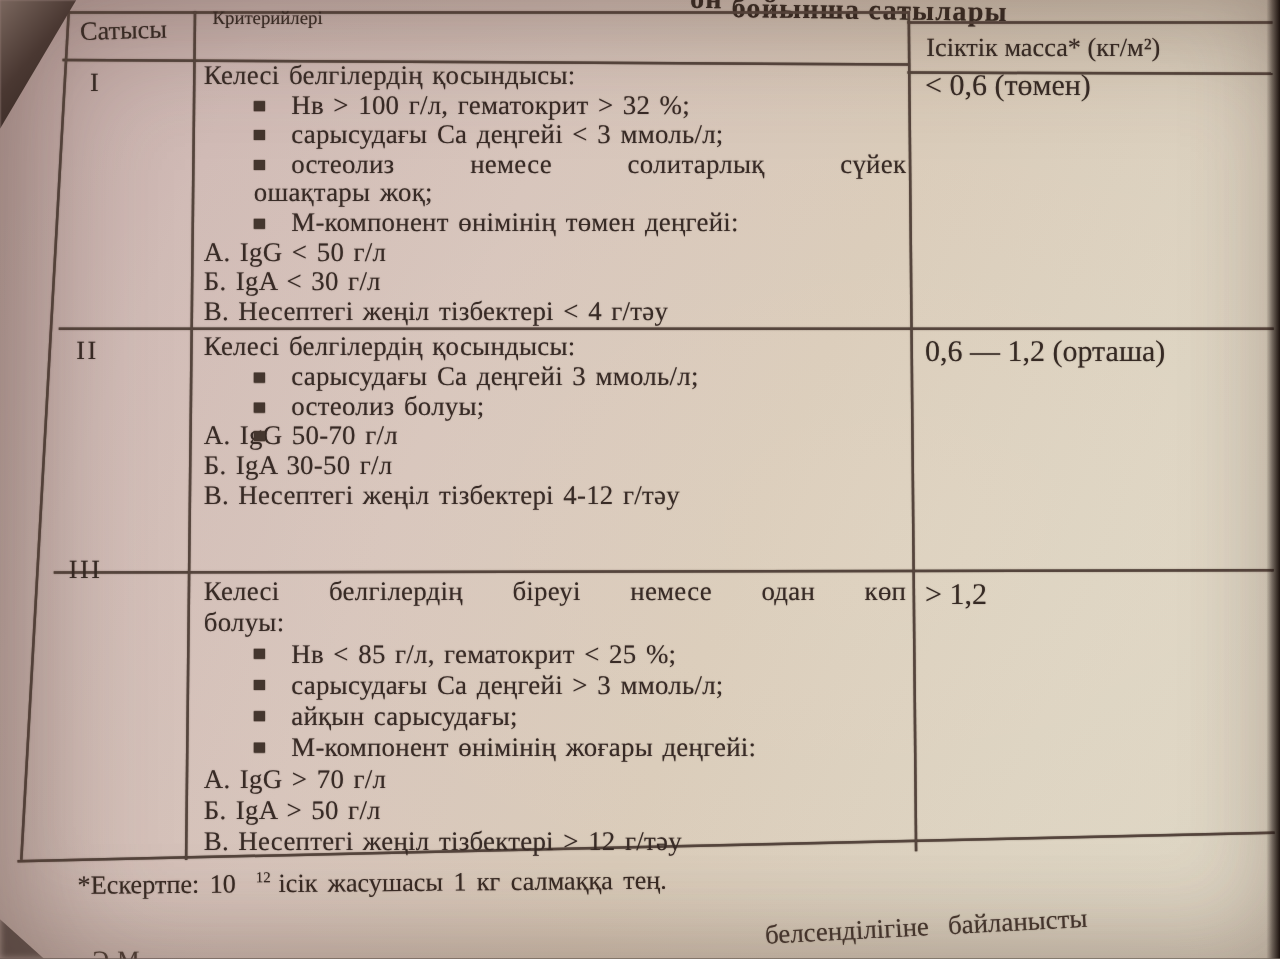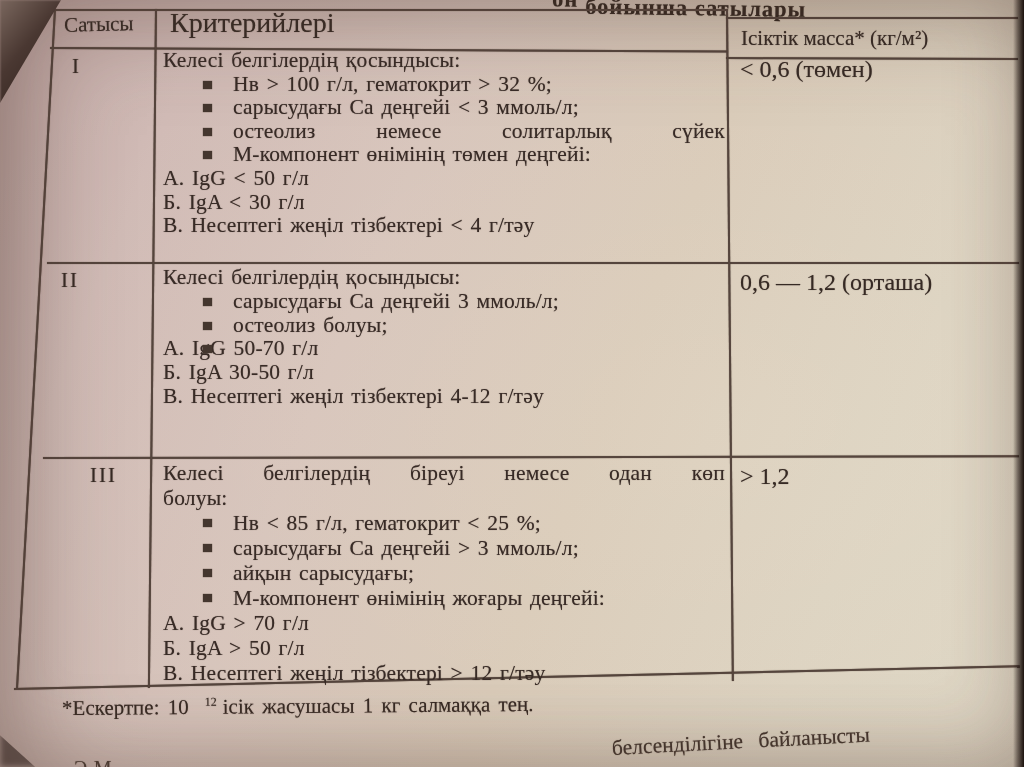--- a/index.html
+++ b/index.html
@@ -65,35 +65,36 @@
   <div class="hline" style="left:50px;top:47px;width:678px;transform:rotate(0.3deg);"></div>
   <div class="hline" style="left:726px;top:57px;width:292px;transform:rotate(0.2deg);"></div>
   <div class="hline" style="left:47px;top:262px;width:972px;"></div>
   <div class="hline" style="left:43px;top:457px;width:976px;transform:rotate(-0.1deg);"></div>
   <div class="hline" style="left:14px;top:688px;width:1006px;transform:rotate(-1.3deg);"></div>
   <div class="vline" style="left:54px;top:9px;height:680px;transform:rotate(3.2deg);"></div>
   <div class="vline" style="left:155px;top:9px;height:679px;transform:rotate(0.6deg);"></div>
   <div class="vline" style="left:726px;top:9px;height:672px;transform:rotate(-0.5deg);"></div>
 
   <div class="hdr" style="left:64px;top:12px;transform:rotate(-1.5deg);">Сатысы</div>
-  <div class="hdr" style="left:170px;top:7px;font-size:28px;">Критерийлері</div>
+  <div class="hdr" style="left:170px;top:7px;font-size:15px;">Критерийлері</div>
   <div class="hdr" style="left:741px;top:26px;">Ісіктік масса* (кг/м²)</div>
 
   <div class="stage" style="left:72px;top:54px;">I</div>
   <div class="stage" style="left:61px;top:268px;letter-spacing:2px;">II</div>
-  <div class="stage" style="left:55px;top:463px;letter-spacing:2px;margin-left:35px;">III</div>
+  <div class="stage" style="left:55px;top:443px;letter-spacing:2px;">III</div>
 
   <div class="crit r1">
     <div>Келесі белгілердің қосындысы:</div>
     <div class="bl"><span class="sq"></span><span>Нв &gt; 100 г/л, гематокрит &gt; 32 %;</span></div>
     <div class="bl"><span class="sq"></span><span>сарысудағы Са деңгейі &lt; 3 ммоль/л;</span></div>
     <div class="bl">
         <span class="sq"></span>
         <span class="jfull">остеолиз немесе солитарлық сүйек</span>
       </div>
+    <div class="cont">ошақтары жоқ;</div>
     <div class="bl"><span class="sq"></span><span>М-компонент өнімінің төмен деңгейі:</span></div>
     <div>А. IgG &lt; 50 г/л</div>
     <div>Б. IgA &lt; 30 г/л</div>
     <div>В. Несептегі жеңіл тізбектері &lt; 4 г/тәу</div>
   </div>
 
   <div class="crit r2">
     <div>Келесі белгілердің қосындысы:</div>
     <div class="bl"><span class="sq"></span><span>сарысудағы Са деңгейі 3 ммоль/л;</span></div>
     <div class="bl"><span class="sq"></span><span>остеолиз болуы;</span></div>

